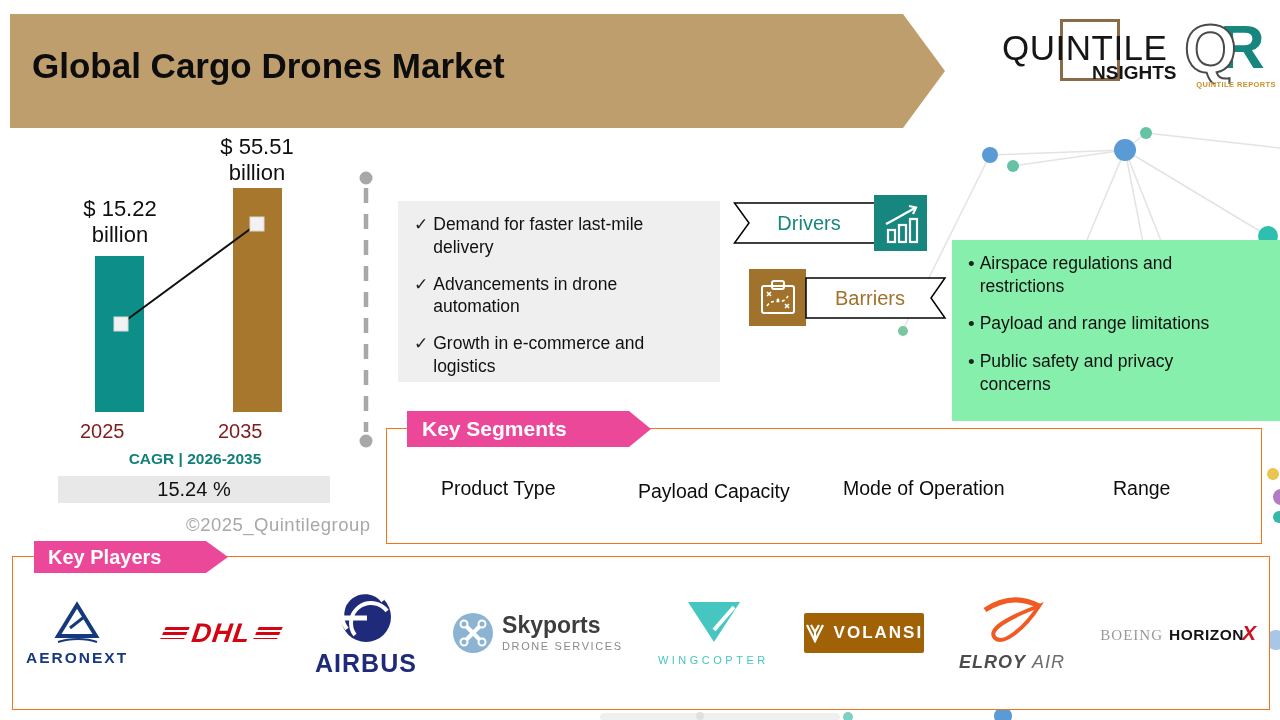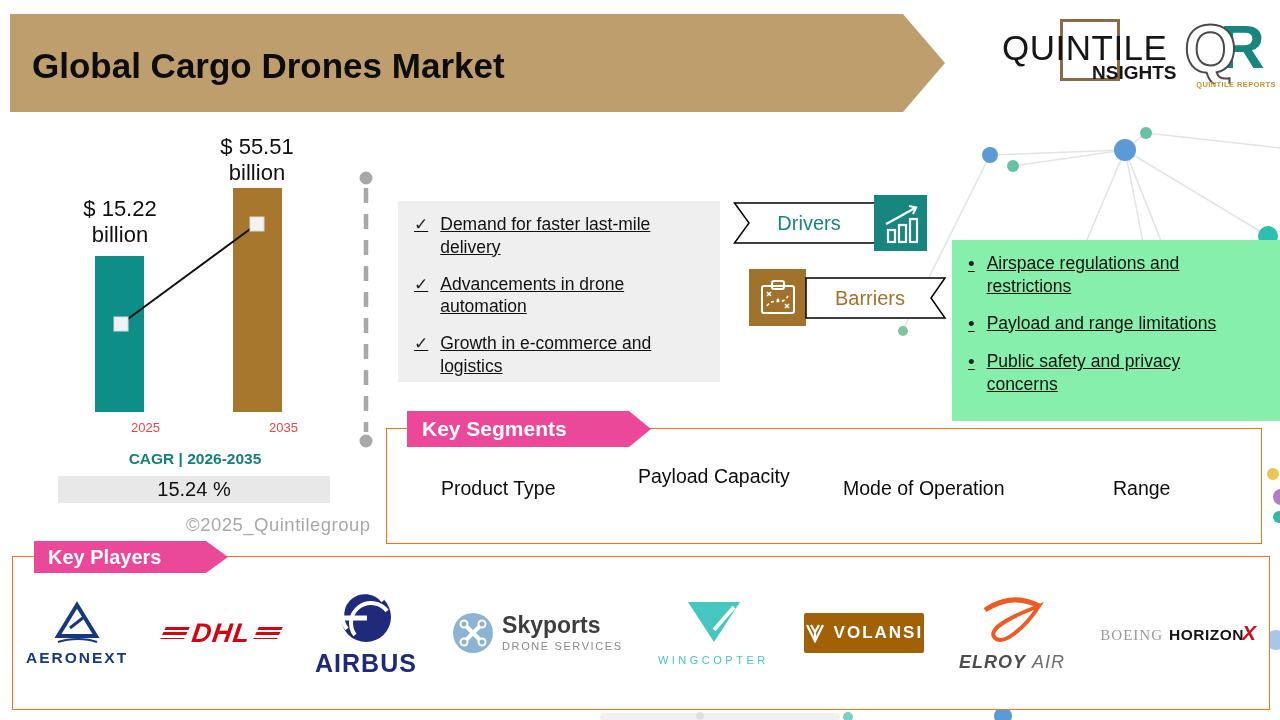--- a/index.html
+++ b/index.html
@@ -4,49 +4,49 @@
 <style>
   html,body{margin:0;padding:0;background:#fff;}
   #canvas{position:relative;width:1280px;height:720px;background:#fff;overflow:hidden;
           font-family:"Liberation Sans",sans-serif;color:#111;}
   .abs{position:absolute;}
 
   
   #bg-net{position:absolute;left:0;top:0;z-index:0;}
 
   
-  .header-banner{left:10px;top:14px;width:935px;height:98px;background:#BF9E6D;z-index:2;
+  .header-banner{left:10px;top:14px;width:935px;height:114px;background:#BF9E6D;z-index:2;
     clip-path:polygon(0 0, calc(100% - 42px) 0, 100% 50%, calc(100% - 42px) 100%, 0 100%);}
   .header-banner h1{margin:0;padding-left:22px;font-size:35px;font-weight:bold;line-height:104px;color:#0d0d0d;}
 
   
   .qi{left:1002px;top:28px;width:178px;height:72px;z-index:2;}
   .qi-square{position:absolute;left:58px;top:-9px;width:54px;height:56px;border:3px solid #8a6b47;}
   .qi-word{position:absolute;left:0;top:0;font-size:35px;letter-spacing:0.5px;color:#161616;}
   .qi-sub{position:absolute;left:90px;top:34px;font-size:19px;font-weight:bold;color:#161616;}
   .qr{left:1184px;top:8px;width:92px;z-index:2;text-align:right;}
   .qr-sub{font-size:7.5px;font-weight:bold;color:#c8922a;letter-spacing:0.4px;margin-top:-8px;}
 
   
   .bar{position:absolute;z-index:2;}
   .vlabel{position:absolute;width:160px;text-align:center;font-size:22px;line-height:26px;color:#101010;z-index:2;}
-  .xlab{position:absolute;width:80px;text-align:right;font-size:13px;color:#ef4444;z-index:2;}
+  .xlab{position:absolute;width:80px;text-align:left;font-size:20px;color:#7f1d1d;z-index:2;}
   .cagr{left:60px;top:450px;width:270px;text-align:center;font-size:15.5px;font-weight:bold;color:#13807a;z-index:2;}
   .cagr-box{left:58px;top:476px;width:272px;height:27px;background:#e8e8e8;text-align:center;
             font-size:20px;line-height:27px;color:#111;z-index:2;}
   .watermark{left:186px;top:514px;font-size:18.5px;color:#a8a8a8;letter-spacing:.5px;z-index:2;}
 
   
   .divider{left:358px;top:170px;z-index:2;}
 
   
   .gray-list{background:#efefef;z-index:1;padding:12px 12px 0 16px;box-sizing:border-box;}
   .drivers-box{left:398px;top:201px;width:322px;height:181px;}
   .barriers-box{left:952px;top:240px;width:364px;height:181px;background:#86efac;}
-  .li{display:flex;gap:12px;margin-bottom:14px;font-size:17.5px;line-height:1.3;color:#111;text-decoration:underline;}
+  .li{display:flex;gap:5px;margin-bottom:14px;font-size:17.5px;line-height:1.3;color:#111;}
   .li .txt{width:252px;}
   .check::before{content:"\2713";font-size:17px;color:#222;}
   .bullet::before{content:"\2022";font-size:19px;color:#222;}
 
   .ribbon{position:absolute;z-index:3;}
   .ribbon .lbl{position:absolute;left:0;top:0;width:100%;height:100%;text-align:center;
                font-size:20px;line-height:42px;}
   .drivers-ribbon{left:733px;top:202px;width:144px;height:42px;}
   .drivers-ribbon .lbl{color:#17867f;padding-left:8px;box-sizing:border-box;}
   .barriers-ribbon{left:805px;top:277px;width:142px;height:42px;}
@@ -230,21 +230,21 @@
       <span class="txt">Payload and range limitations</span>
       </div>
     <div class="li">
       <span class="bullet"></span>
       <span class="txt">Public safety and privacy concerns</span>
       </div>
   </div>
 
   <div class="sect-box segments-box">
     <span class="seg-item" style="left:54px;top:48px;">Product Type</span>
-    <span class="seg-item" style="left:251px;top:36px;">Payload Capacity</span>
+    <span class="seg-item" style="left:251px;top:51px;">Payload Capacity</span>
     <span class="seg-item" style="left:456px;top:48px;">Mode of Operation</span>
     <span class="seg-item" style="left:726px;top:48px;">Range</span>
   </div>
   <div class="sect-banner segments-banner">Key Segments</div>
 
   <div class="sect-box players-box"></div>
   <div class="sect-banner players-banner">Key Players</div>
 
   <div class="players-row">
 

